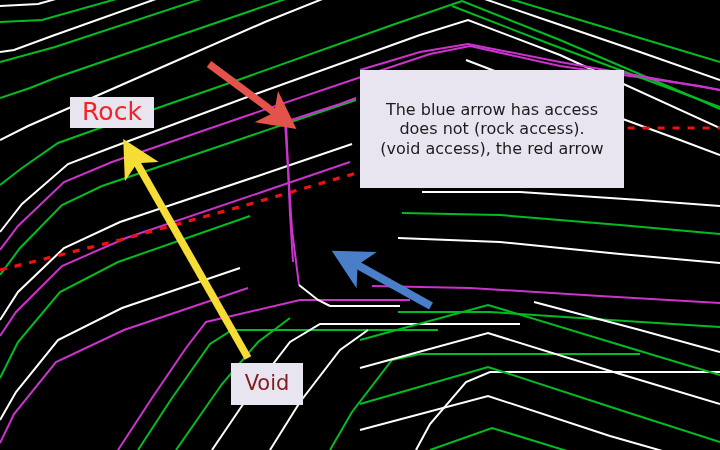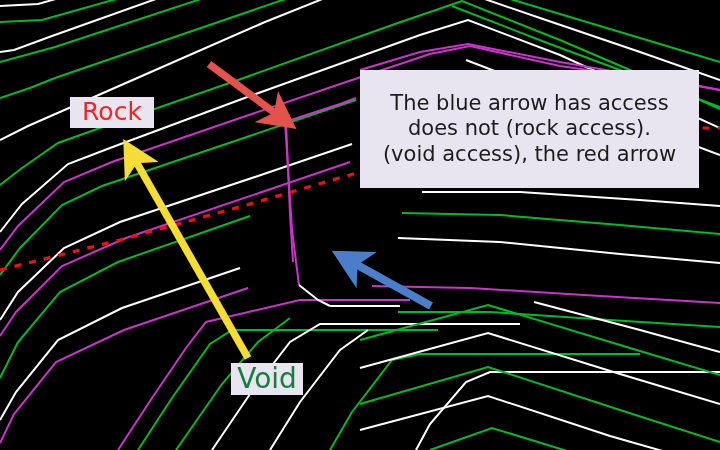--- a/index.html
+++ b/index.html
@@ -16,26 +16,26 @@
     box-sizing:border-box;
     display:flex;align-items:center;justify-content:center;
     text-align:center;
     line-height:1.22;
   }
   #rock-label{
     left:70px;top:97px;width:84px;height:31px;
     color:#f22424;font-size:25px;
   }
   #void-label{
-    left:231px;top:363px;width:72px;height:32px;
-    color:#15803d;font-size:28px;
+    left:231px;top:363px;width:72px;height:42px;
+    color:#7f1d1d;font-size:21px;
   }
   #callout-box{
-    left:360px;top:70px;width:339px;height:118px;
-    color:#1c1c1c;font-size:21px;
+    left:360px;top:70px;width:264px;height:118px;
+    color:#1c1c1c;font-size:16px;
     padding:6px 10px;
     flex-direction:column;
   }
   #callout-box .ln{display:block;white-space:nowrap;}
 </style>
 </head>
 <body>
 
 <div id="stage">
 

